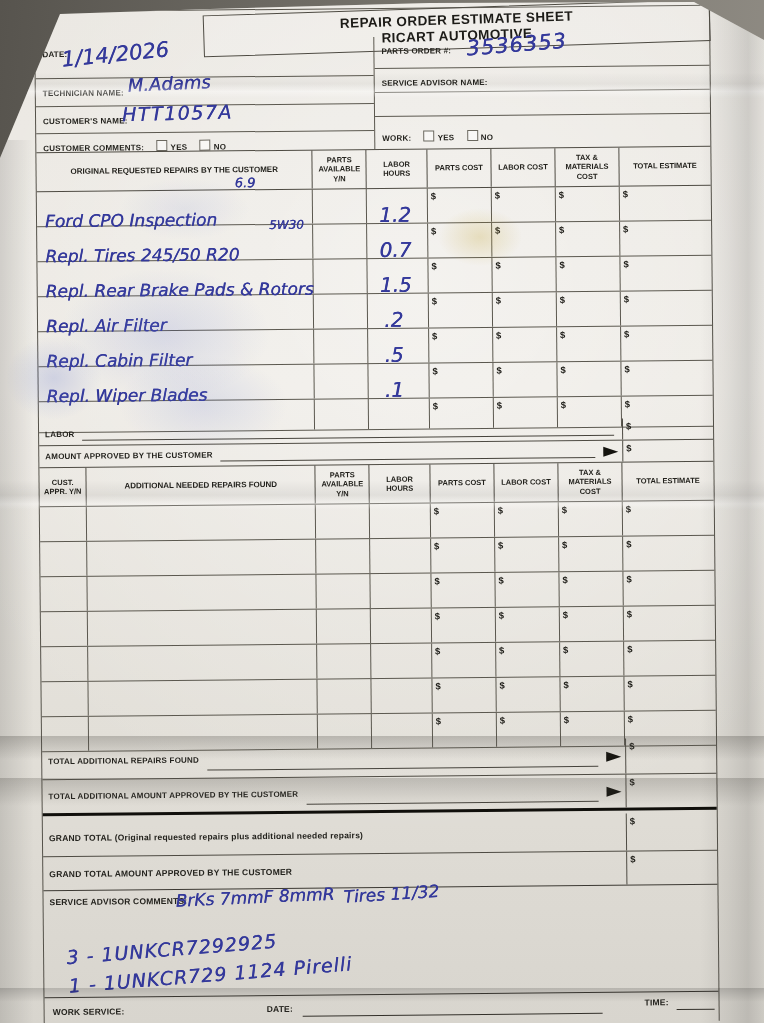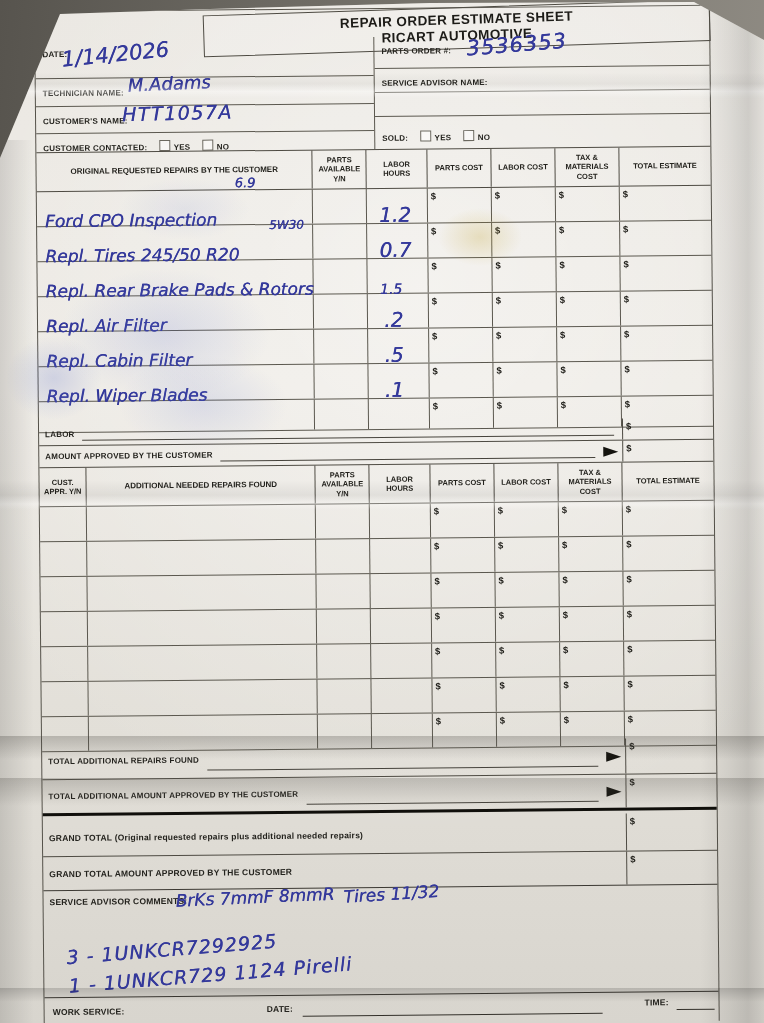--- a/index.html
+++ b/index.html
@@ -87,36 +87,36 @@
           </div>
           <div class="frow" style="height:28px;">
             <span class="lbl">TECHNICIAN NAME:</span>
             <span class="hw" style="left:92px;top:-5px;font-size:18px;transform:rotate(-2deg);">M.Adams</span>
           </div>
           <div class="frow" style="height:27px;">
             <span class="lbl">CUSTOMER'S NAME:</span>
             <span class="hw" style="left:86px;top:-4px;font-size:19px;letter-spacing:1.5px;transform:rotate(-1deg);">HTT1057A</span>
           </div>
           <div class="frow nb" style="height:18px;">
-            <span class="lbl">CUSTOMER CONTACTED:</span>
+            <span class="lbl">CUSTOMER COMMENTS:</span>
             <span class="cb"></span><span class="lbl">YES</span>
             <span class="cb"></span><span class="lbl">NO</span>
           </div>
         </div>
         <div class="f-right">
           <div class="frow" style="height:32px;">
             <span class="lbl">PARTS ORDER #:</span>
             <span class="hw" style="left:92px;top:-3px;font-size:21px;letter-spacing:1px;transform:rotate(-4deg);">3536353</span>
           </div>
           <div class="frow" style="height:24px;">
             <span class="lbl">SERVICE ADVISOR NAME:</span>
           </div>
           <div class="frow" style="height:24px;"></div>
           <div class="frow nb" style="height:32px;padding-top:10px;">
-            <span class="lbl">SOLD:</span>
+            <span class="lbl">WORK:</span>
             <span class="cb"></span><span class="lbl">YES</span>
             <span class="cb"></span><span class="lbl">NO</span>
           </div>
         </div>
       </div>
 
       <div class="abs" style="top:140px;">
         <div class="grid t1cols thead" style="height:38px;border-top:1px solid #4e4b43;">
           <div class="th" style="font-size:8px;">ORIGINAL REQUESTED REPAIRS BY THE CUSTOMER</div>
           <div class="th">PARTS AVAILABLE Y/N</div>
@@ -172,21 +172,21 @@
               <span class="dollar">$</span>
             </div>
         </div>
 
         <div class="grid t1cols trow" style="height:34px;">
           <div class="td">
             <span class="hw" style="left:8px;bottom:-5px;font-size:17px;">Repl. Rear Brake Pads &amp; Rotors</span>
           </div>
           <div class="td"></div>
           <div class="td">
-              <span class="hw" style="left:12px;bottom:-4px;font-size:14px;">1.5</span>
+              <span class="hw" style="left:12px;bottom:-4px;font-size:20px;">1.5</span>
             </div>
           <div class="td">
               <span class="dollar">$</span>
             </div>
           <div class="td">
               <span class="dollar">$</span>
             </div>
           <div class="td">
               <span class="dollar">$</span>
             </div>

